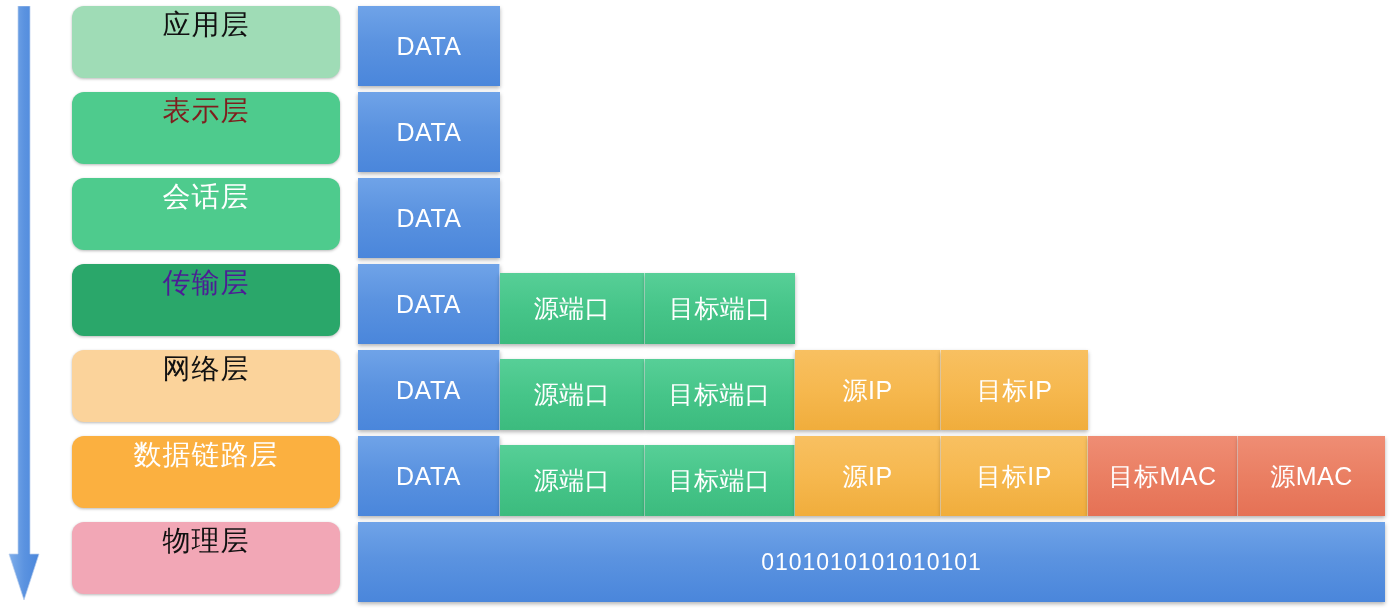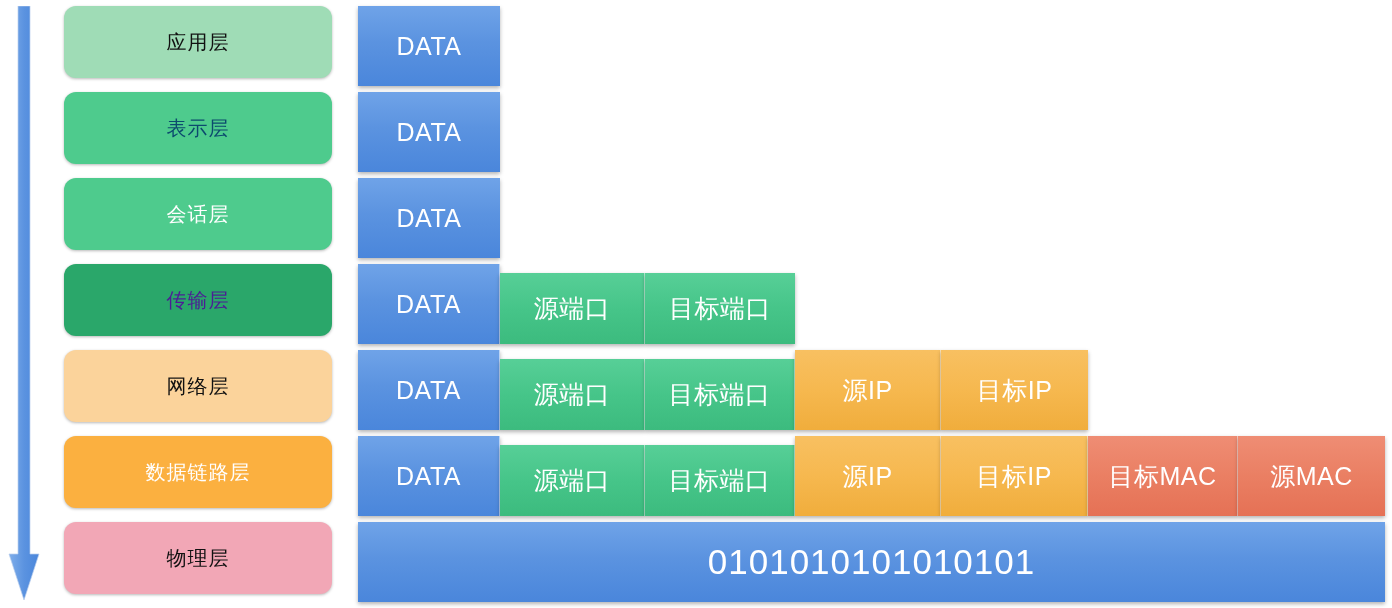--- a/index.html
+++ b/index.html
@@ -10,44 +10,44 @@
     overflow: hidden;
   }
   #stage { position: relative; width: 1392px; height: 608px; }
 
   
   #flow-arrow { position: absolute; left: 8px; top: 6px; width: 32px; height: 596px; }
 
   
   .layer-box {
     position: absolute;
-    left: 64px; width: 268px; height: 72px;
+    left: 72px; width: 268px; height: 72px;
     border-radius: 12px;
-    display: flex; align-items: center; justify-content: center;
-    font-size: 20px; letter-spacing: 1px;
+    display: flex; align-items: flex-start; justify-content: center;
+    font-size: 28px; letter-spacing: 1px;
     box-shadow: 0 1px 3px rgba(0,0,0,0.28);
   }
 
   
   .pdu-row { position: absolute; height: 80px; display: flex; }
   .seg {
     position: relative;
     display: flex; align-items: center; justify-content: center;
     color: #ffffff;
     font-size: 25px;
     letter-spacing: 0.5px;
     box-shadow: 0 2px 4px rgba(0,0,0,0.30);
     border-right: 1px solid rgba(255,255,255,0.55);
   }
   .seg:last-child { border-right: none; }
   .seg.blue   { background: linear-gradient(180deg,#6fa3e8 0%,#5b93e0 45%,#4a86db 100%); }
   .seg.green  { background: linear-gradient(180deg,#57cf97 0%,#46c589 50%,#3cbb7e 100%); margin-top: 9px; }
   .seg.orange { background: linear-gradient(180deg,#f8c061 0%,#f6b84f 50%,#f0ad3c 100%); }
   .seg.red    { background: linear-gradient(180deg,#ef8d74 0%,#ea7f63 50%,#e57155 100%); }
-  .seg.bits   { font-size: 35px; letter-spacing: 1px; align-items: center; }
+  .seg.bits   { font-size: 23px; letter-spacing: 1px; align-items: center; }
 </style>
 </head>
 <body>
 
 <div id="stage">
 
   <svg id="flow-arrow" viewBox="0 0 32 596">
     <defs>
       <linearGradient id="arrGrad" x1="0" y1="0" x2="1" y2="0">
         <stop offset="0%" stop-color="#7faeea"></stop>
@@ -60,21 +60,21 @@
 
   <div id="layers-host">
       <div class="layer-box" style="top: 6px; background: rgb(159, 220, 182); color: rgb(17, 17, 17);">
         <span>应用层</span>
       </div>
       <div class="pdu-row" style="top: 6px; left: 358px;">
         <div class="seg blue" style="width: 142px;">
           <span>DATA</span>
         </div>
       </div>
-      <div class="layer-box" style="top: 92px; background: rgb(78, 203, 141); color: #0c4a6e;">
+      <div class="layer-box" style="top: 92px; background: rgb(78, 203, 141); color: #7f1d1d;">
         <span>表示层</span>
       </div>
       <div class="pdu-row" style="top: 92px; left: 358px;">
         <div class="seg blue" style="width: 142px;">
           <span>DATA</span>
         </div>
       </div>
       <div class="layer-box" style="top: 178px; background: rgb(78, 203, 141); color: rgb(255, 255, 255);">
         <span>会话层</span>
       </div>

